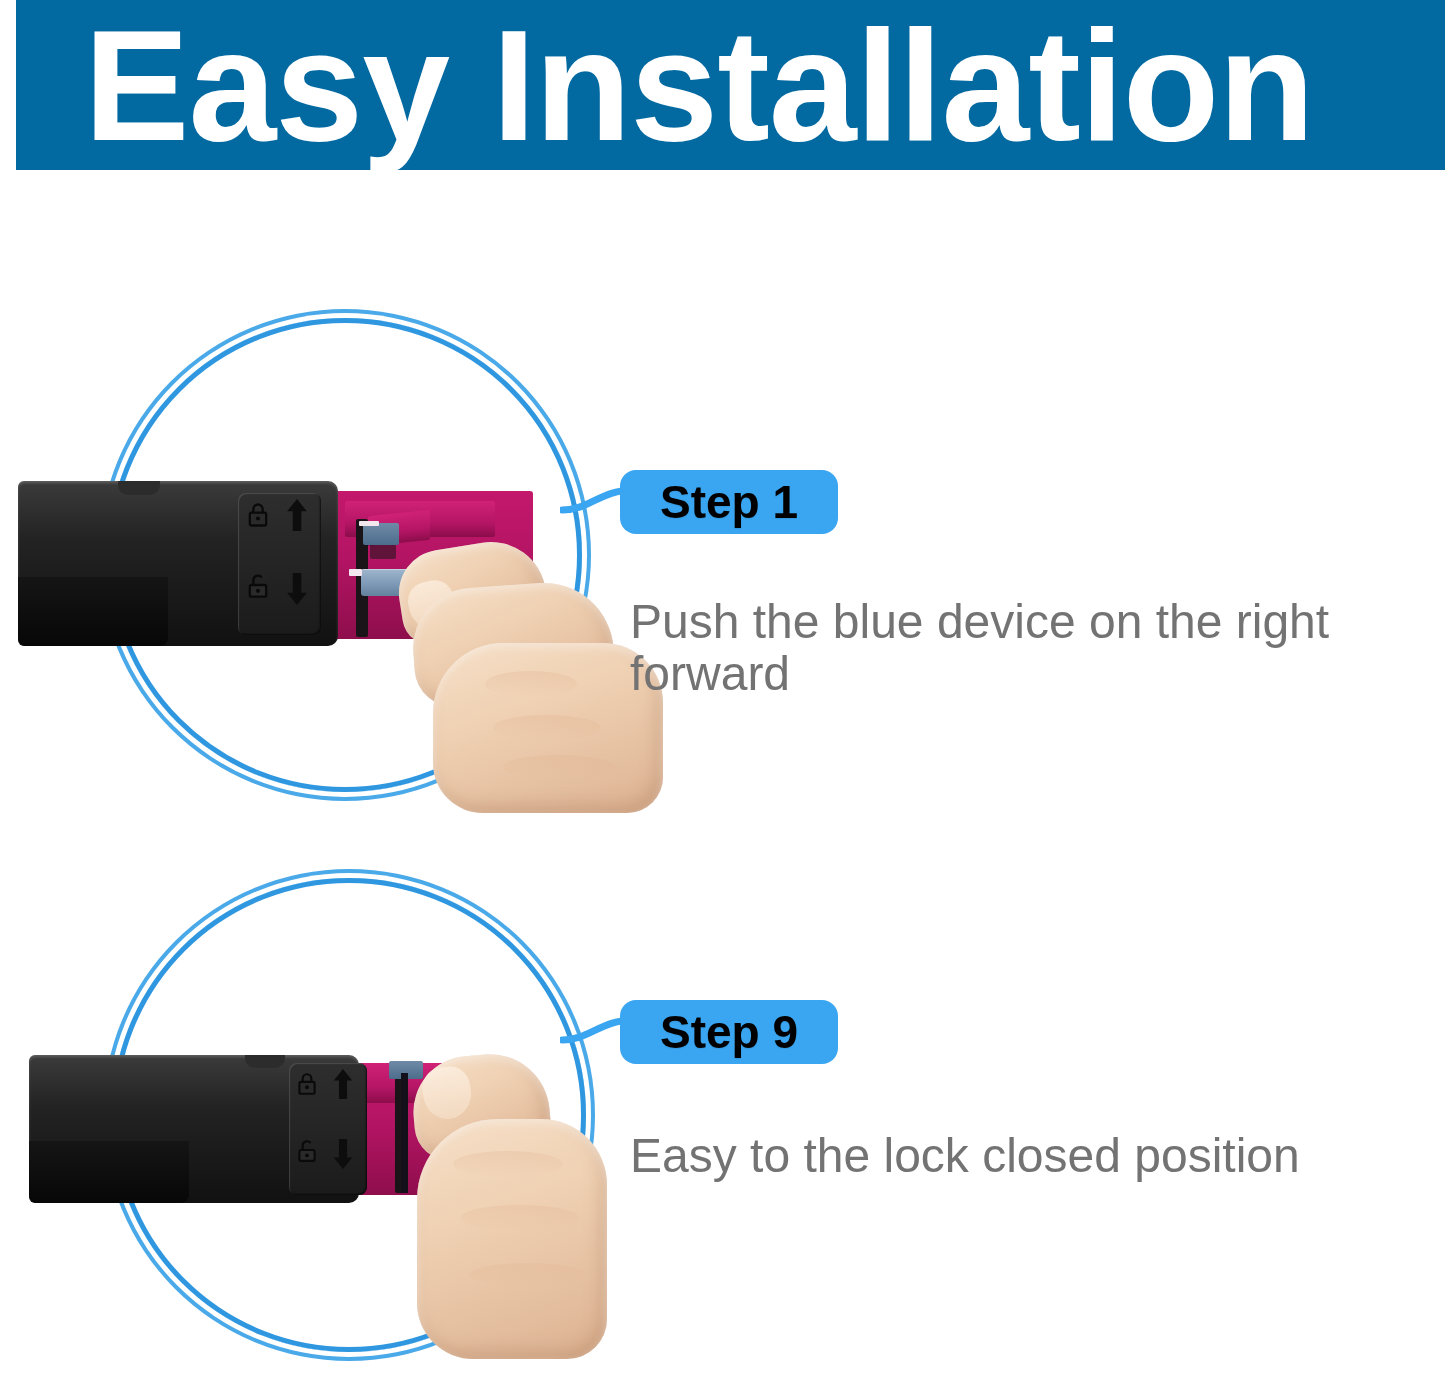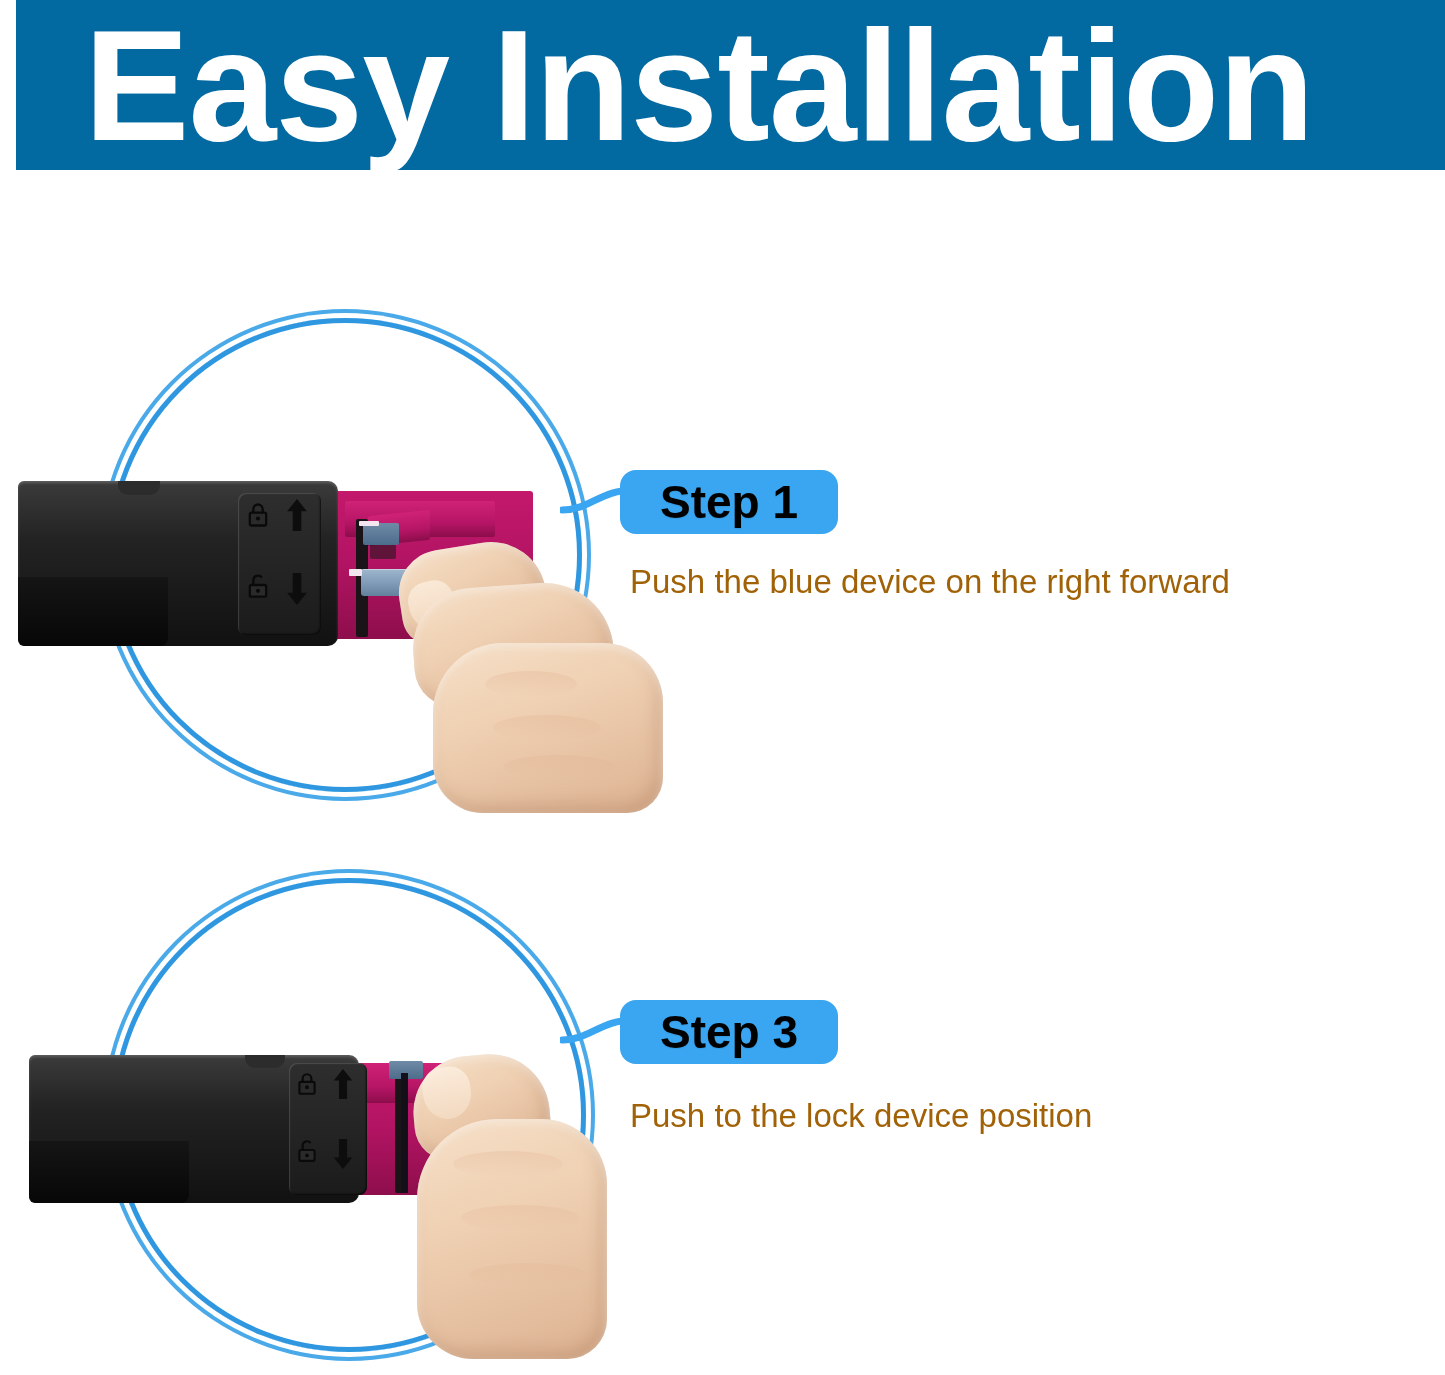--- a/index.html
+++ b/index.html
@@ -181,25 +181,26 @@
     letter-spacing: 0px;
     white-space: nowrap;
     text-shadow: 0 1px 1px rgba(0,0,0,0.08);
   }
 
   
   .step-desc {
     position: absolute;
     left: 630px;
     width: 720px;
-    color: #a16207;
+    color: #737373;
     font-family: "Liberation Sans", sans-serif;
     font-weight: 400;
-    font-size: 33px;
+    font-size: 48px;
     line-height: 52px;
+    margin-top: 40px;
   }
 </style>
 </head>
 <body>
 
 <div class="banner">
   <div class="banner-title">Easy Installation</div>
 </div>
 
 <div class="step-block" id="step-block-1">
@@ -328,17 +329,17 @@
       <div class="knuckle" style="left:344px; top:322px; width:118px; height:26px; opacity:.4;"></div>
       <div class="knuckle" style="left:352px; top:380px; width:118px; height:24px; opacity:.35;"></div>
     </div>
   </div>
 
   <svg class="connector" style="top:138px;" viewBox="0 0 110 60">
     <path d="M2 34 C 30 34, 40 14, 74 14 L 108 14" fill="none" stroke="#3aa5f0" stroke-width="7" stroke-linecap="round"></path>
   </svg>
 
   <div class="step-badge" style="top:132px;">
-    <span class="step-badge-label">Step 3</span>
+    <span class="step-badge-label">Step 9</span>
   </div>
 
-  <div class="step-desc" style="top:222px;">Push to the lock device position</div>
+  <div class="step-desc" style="top:222px;">Easy to the lock closed position</div>
 </div>
 
 </body></html>

